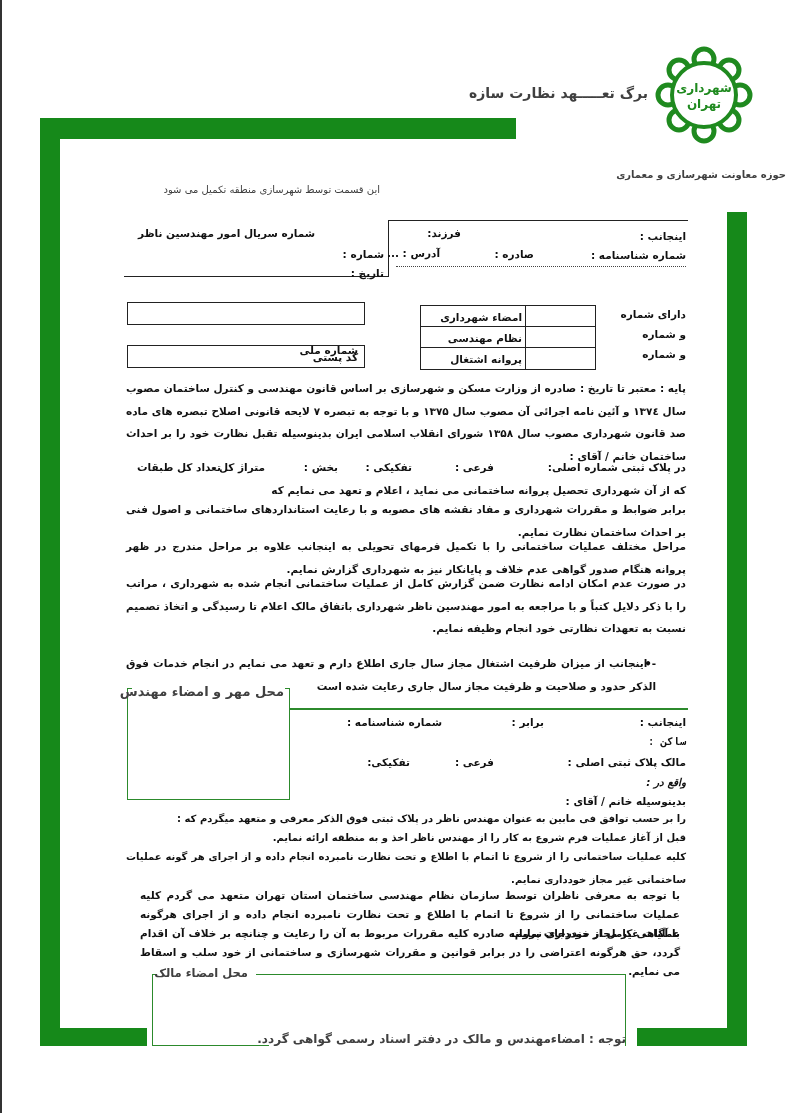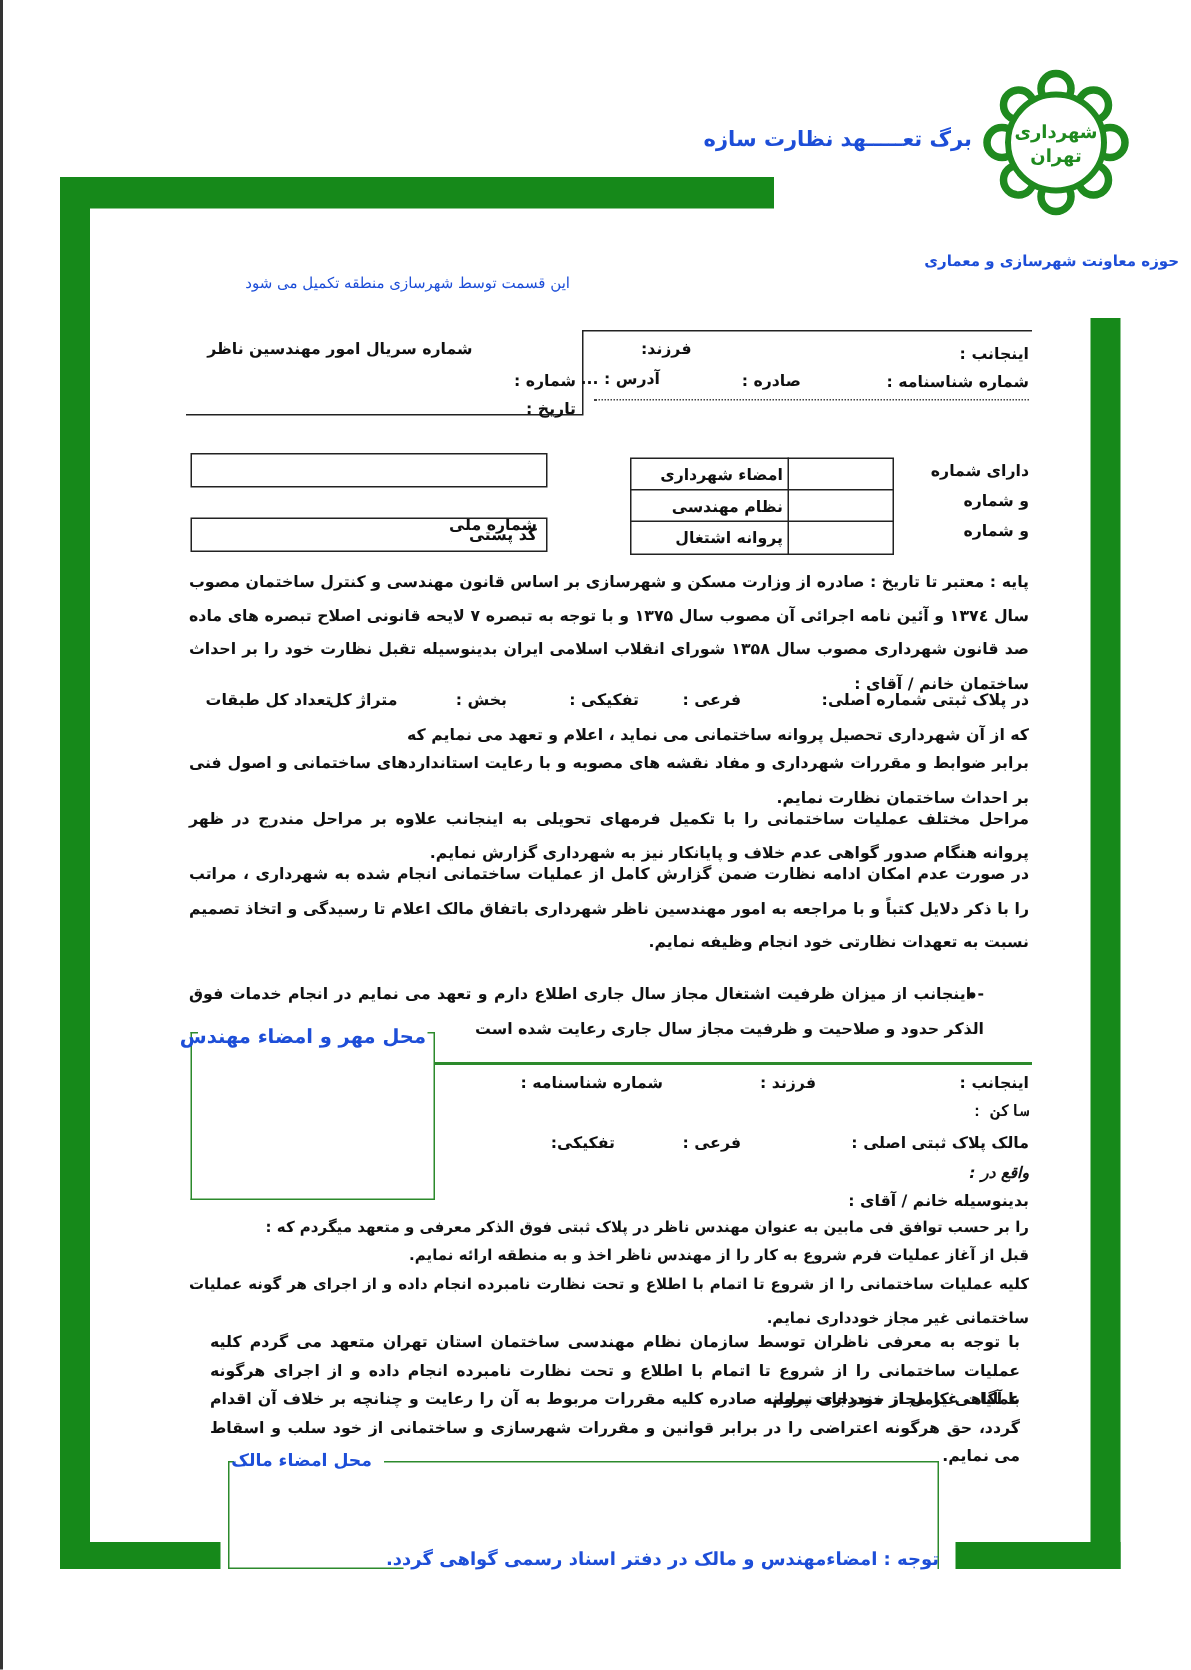--- a/index.html
+++ b/index.html
@@ -3,21 +3,21 @@
 <meta charset="utf-8">
 <style>
   html, body { margin:0; padding:0; }
   body { width:794px; height:1113px; position:relative; background:#ffffff; overflow:hidden;
          font-family:"DejaVu Sans", sans-serif; color:#111; }
   .abs { position:absolute; }
   .edge { position:absolute; left:0; top:0; width:2px; height:1113px; background:#333; }
   .green-bar { position:absolute; background:#16891a; }
   .t { position:absolute; direction:rtl; font-size:10.5px; font-weight:bold; white-space:nowrap; line-height:1; }
   .p { position:absolute; direction:rtl; text-align:justify; font-size:10.5px; font-weight:bold; line-height:22.5px; }
-  .green { color:#1d4ed8; }
+  .green { color:#404040; }
   .box { position:absolute; border:1.3px solid #222; box-sizing:border-box; }
   .cell { position:absolute; direction:rtl; font-size:10.5px; font-weight:bold; }
   .dots { position:absolute; border-bottom:1.5px dotted #444; }
   .hline { position:absolute; height:1.3px; background:#222; }
   .vline { position:absolute; width:1.3px; background:#222; }
   .gline { position:absolute; background:#2c8a2c; }
 </style>
 </head>
 <body>
 
@@ -80,41 +80,41 @@
 
 <div class="box" style="left:127px; top:302px; width:238px; height:23px;"></div>
 <div class="cell" style="right:436px; top:308px;margin-top:36px;">شماره ملی</div>
 <div class="box" style="left:127px; top:345px; width:238px; height:23px;"></div>
 <div class="cell" style="right:436px; top:351px;">کد پستی</div>
 
 <div class="p" style="left:126px; width:560px; top:377px; text-align-last:right;">پایه :      معتبر تا تاریخ :                   صادره از وزارت مسکن و شهرسازی بر اساس قانون مهندسی و کنترل ساختمان مصوب سال ۱۳۷٤ و آئین نامه اجرائی آن مصوب سال ۱۳۷۵ و با توجه به تبصره ۷ لایحه قانونی اصلاح تبصره های ماده صد قانون شهرداری مصوب سال ۱۳۵۸ شورای انقلاب اسلامی ایران بدینوسیله تقبل نظارت خود را بر احداث ساختمان خانم / آقای :</div>
 
 <div class="t" style="right:108px; top:462px;text-align:center;">در پلاک ثبتی شماره اصلی:</div>
 <div class="t" style="right:300px; top:462px;">فرعی :</div>
-<div class="t" style="right:368px; top:462px;">تفکیکی :</div>
+<div class="t" style="right:382px; top:462px;">تفکیکی :</div>
 <div class="t" style="right:456px; top:462px;">بخش :</div>
 <div class="t" style="right:529px; top:462px;">متراژ کل</div>
 <div class="t" style="right:573px; top:462px;">تعداد کل طبقات</div>
 
 <div class="p" style="left:126px; width:560px; top:479px;">که از آن شهرداری تحصیل پروانه ساختمانی می نماید ، اعلام و تعهد می نمایم که</div>
 <div class="p" style="left:126px; width:560px; top:498px; text-align-last:right;">برابر ضوابط و مقررات شهرداری و مفاد نقشه های مصوبه و با رعایت استانداردهای ساختمانی و اصول فنی بر احداث ساختمان نظارت نمایم.</div>
 <div class="p" style="left:126px; width:560px; top:535px; text-align-last:right;">مراحل مختلف عملیات ساختمانی را با تکمیل فرمهای تحویلی به اینجانب علاوه بر مراحل مندرج در ظهر پروانه هنگام صدور گواهی عدم خلاف و پایانکار نیز به شهرداری گزارش نمایم.</div>
 <div class="p" style="left:126px; width:560px; top:572px; text-align-last:right;">در صورت عدم امکان ادامه نظارت ضمن گزارش کامل از عملیات ساختمانی انجام شده به شهرداری ، مراتب را با ذکر دلایل کتباً و با مراجعه به امور مهندسین ناظر شهرداری باتفاق مالک اعلام تا رسیدگی و اتخاذ تصمیم نسبت به تعهدات نظارتی خود انجام وظیفه نمایم.</div>
 
 <div class="t" style="right:142px; top:658px; font-size:12px;">•</div>
 <div class="p" style="left:126px; width:530px; top:652px; text-align-last:right;">- اینجانب از میزان ظرفیت اشتغال مجاز سال جاری اطلاع دارم و تعهد می نمایم در انجام خدمات فوق الذکر حدود و صلاحیت و ظرفیت مجاز سال جاری رعایت شده است</div>
 
 <div class="abs" style="left:127px; top:688px; width:163px; height:112px; border-left:1.3px solid #2c8a2c; border-right:1.3px solid #2c8a2c; border-bottom:1.3px solid #2c8a2c; box-sizing:border-box;"></div>
 <div class="gline" style="left:127px; top:688px; width:5px; height:1.3px;"></div>
 <div class="gline" style="left:285px; top:688px; width:5px; height:1.3px;"></div>
 <div class="t green" style="right:510px; top:685px; font-size:13px;">محل مهر و امضاء مهندس</div>
 <div class="gline" style="left:290px; top:708px; width:398px; height:1.5px;"></div>
 
 <div class="t" style="right:108px; top:717px;">اینجانب :</div>
-<div class="t" style="right:250px; top:717px;">فرزند :</div>
+<div class="t" style="right:250px; top:717px;">برابر :</div>
 <div class="t" style="right:352px; top:717px;">شماره شناسنامه :</div>
 <div class="t" style="right:108px; top:737px;font-family:Liberation Mono, monospace;">ساکن :</div>
 <div class="t" style="right:108px; top:757px;">مالک پلاک ثبتی اصلی :</div>
 <div class="t" style="right:300px; top:757px;">فرعی :</div>
 <div class="t" style="right:384px; top:757px;">تفکیکی:</div>
 <div class="t" style="right:108px; top:777px;font-style:italic;">واقع در :</div>
 <div class="t" style="right:108px; top:796px;">بدینوسیله خانم / آقای :</div>
 
 <div class="p" style="left:126px; width:560px; top:808px; font-size:10px;">را بر حسب توافق فی مابین به عنوان مهندس ناظر در پلاک ثبتی فوق الذکر معرفی و متعهد میگردم که :</div>
 <div class="p" style="left:126px; width:560px; top:827px; font-size:10px;">قبل از آغاز عملیات فرم شروع به کار را از مهندس ناظر اخذ و به منطقه ارائه نمایم.</div>

